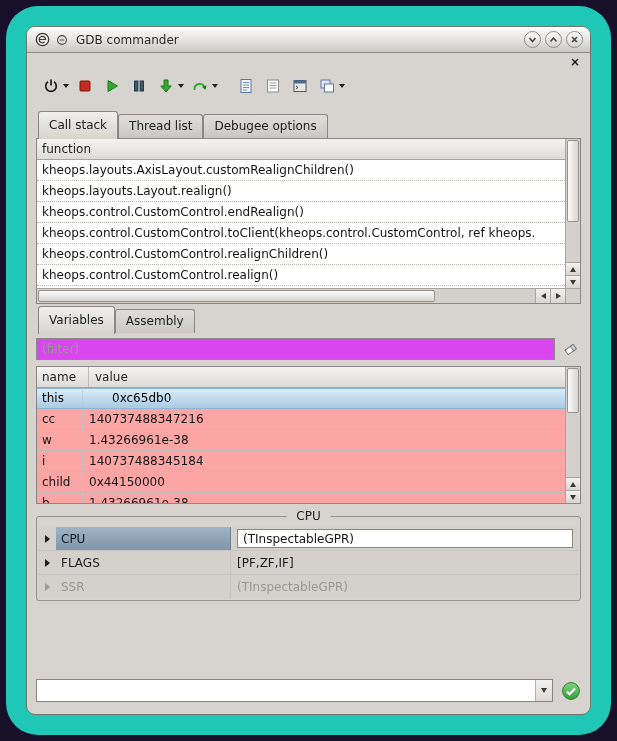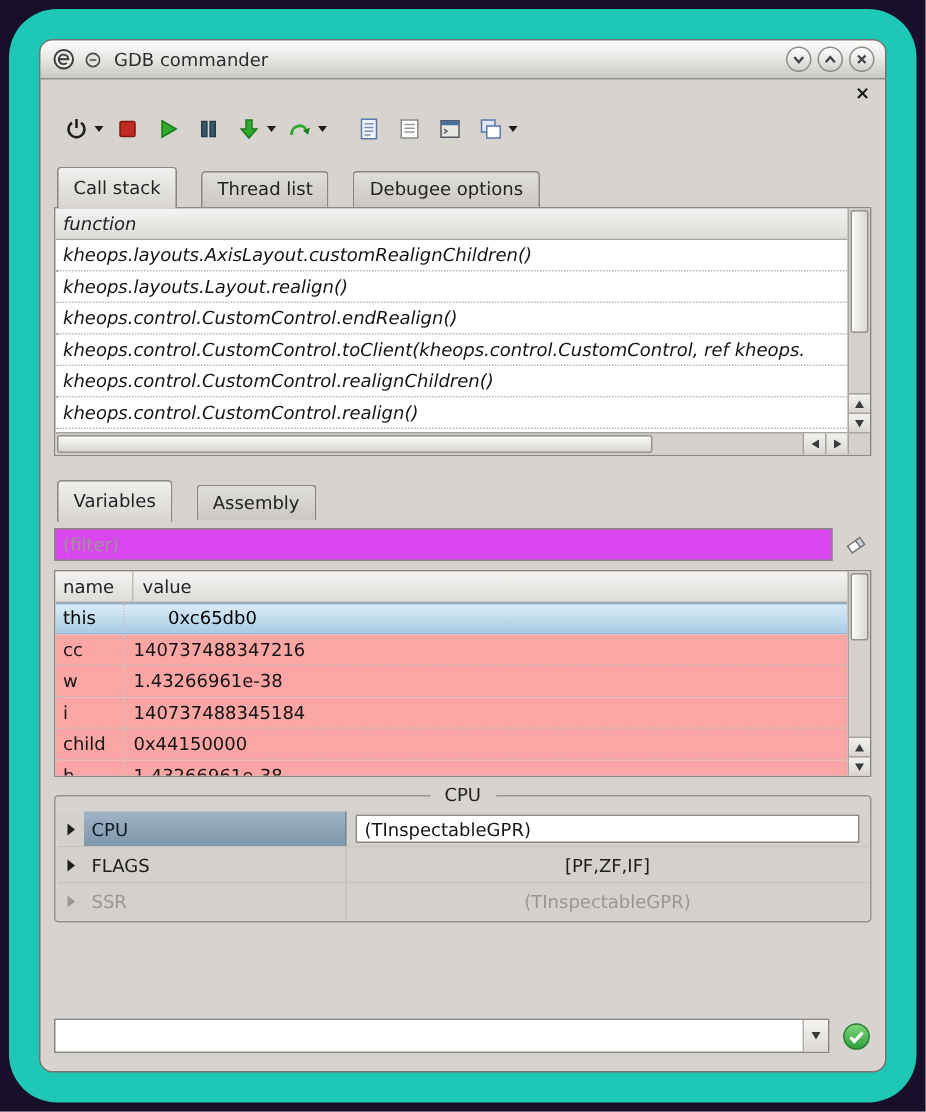--- a/index.html
+++ b/index.html
@@ -28,28 +28,28 @@
 
   
   .toolbar { display:flex; align-items:center; height:30px; margin:3px 0 10px; padding-left:4px; }
   .toolgrp { display:flex; align-items:center; margin-right:5px; }
   .tool { width:22px; height:22px; display:grid; place-items:center; background:transparent; border:0; }
   .mcaret { width:0; height:0; border-left:3px solid transparent; border-right:3px solid transparent;
             border-top:4px solid #1c1c1c; margin-left:1px; }
   .grp-gap { width:12px; }
 
   
-  .tabbar { display:flex; gap:16px; padding-left:2px; position:relative; z-index:2; }
+  .tabbar { display:flex; gap:0; padding-left:2px; position:relative; z-index:2; }
   .tab { color:#222; padding:4px 10px 5px; border:1px solid #8a8784; border-bottom:none;
          border-radius:3px 3px 0 0; background:linear-gradient(#e0deda,#cbc8c4); margin-top:3px; }
   .tab.active { background:linear-gradient(#f1f0ee,#d7d4d0); margin-top:0; padding-top:6px; margin-bottom:-1px; }
 
   
   .frame { border:1px solid #8a8784; background:#fff; flex:none; }
-  .callstack { height:166px; display:grid; grid-template-columns:1fr 15px; grid-template-rows:1fr 15px; margin-bottom:16px;font-style:italic; }
+  .callstack { height:166px; display:grid; grid-template-columns:1fr 15px; grid-template-rows:1fr 15px; margin-bottom:2px; }
   .cs-main { grid-area:1/1; overflow:hidden; display:flex; flex-direction:column; }
   .thead { height:21px; flex:none; background:linear-gradient(#f4f3f1,#dedcd9); border-bottom:1px solid #a8a5a1;
            color:#222; padding:3px 0 0 5px; }
   .trow { height:21px; flex:none; color:#141414; padding:3px 0 0 5px; border-bottom:1px dotted #b9b6b2;
           white-space:nowrap; overflow:hidden; }
 
   
   .vscroll { grid-area:1/2; border-left:1px solid #a8a5a1; background:#d4d1cd; display:flex; flex-direction:column; }
   .vtrack { flex:1; position:relative; margin:1px; }
   .vthumb { position:absolute; left:0; right:0; top:0; background:linear-gradient(90deg,#fbfbfa,#d8d6d2);
@@ -94,21 +94,21 @@
   .cpu-title { position:absolute; top:-8px; left:50%; transform:translateX(-50%); background:#d7d4d0;
                padding:0 10px; color:#222; }
   .cpu-row { display:flex; align-items:stretch; height:24px; border-bottom:1px solid #c6c3bf;
              color:#1d1d1d; background:#d4d1cd; }
   .cpu-row:last-child { border-bottom:none; }
   .exp { width:18px; flex:none; display:grid; place-items:center; }
   .exp i { width:0; height:0; border-top:4px solid transparent; border-bottom:4px solid transparent;
            border-left:5px solid #1d1d1d; }
   .cpu-name { width:175px; flex:none; padding:0 5px; display:flex; align-items:center; border-right:1px solid #c6c3bf; }
   .cpu-name.sel { background:linear-gradient(#9fb4c5,#7f97aa); border-right-color:#6d8599; color:#0f1b26; }
-  .cpu-val { flex:1; padding:0 6px; display:flex; align-items:center;justify-content:center; }
+  .cpu-val { flex:1; padding:0 6px; display:flex; align-items:center; }
   .valbox { flex:1; height:19px; background:#fff; border:1px solid #8a8784; display:flex;
             align-items:center; padding:0 5px; color:#141414; }
   .cpu-row.disabled, .cpu-row.disabled .cpu-name, .cpu-row.disabled .cpu-val { color:#9a9793; }
   .cpu-row.disabled .exp i { border-left-color:#9a9793; }
 
   
   .cmd-row { margin-top:auto; display:flex; align-items:center; gap:8px; padding-top:10px; }
   .combo { flex:1; height:23px; border:1px solid #8a8784; background:#fff; display:flex; align-items:center; }
   .combo input { flex:1; border:0; outline:0; height:100%; padding:0 5px;
                  font:12px "DejaVu Sans","Liberation Sans",sans-serif; color:#222; background:transparent; }

